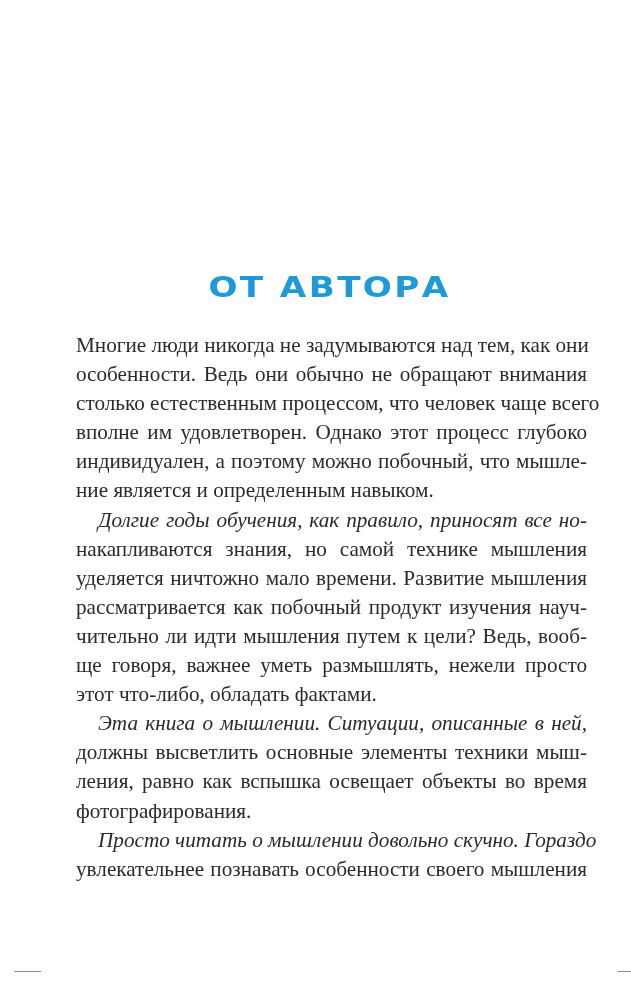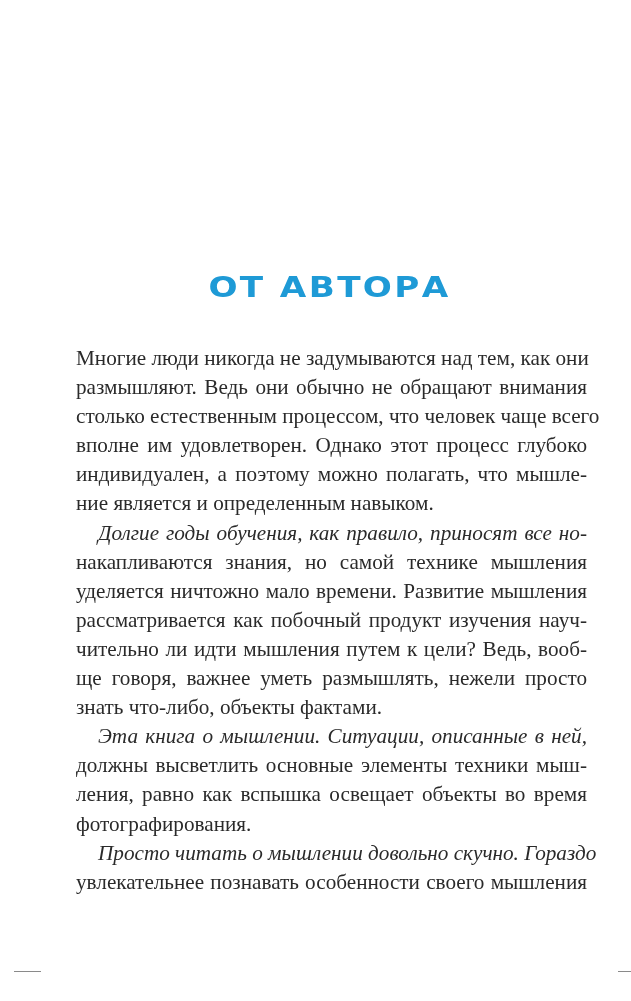--- a/index.html
+++ b/index.html
@@ -32,21 +32,21 @@
       font-family: "DejaVu Sans", "Liberation Sans", sans-serif;
       font-weight: bold;
       font-size: 29px;
       letter-spacing: 2px;
       color: #1e9ad6;
       transform: scaleX(1.18);
       transform-origin: center;
     }
     .body-text {
       position: absolute;
-      top: 344px;
+      top: 331px;
       left: 62px;
       width: 511px;
       font-size: 21.2px;
       line-height: 29.1px;
     }
     .line {
       display: block;
       white-space: nowrap;
       text-align: justify;
       text-align-last: justify;
@@ -72,33 +72,33 @@
 </head>
 <body>
 
 <div class="page">
 
   <div class="chapter-title">ОТ АВТОРА</div>
 
   <div class="body-text">
 
     <span class="line">Многие люди никогда не задумываются над тем, как они</span>
-    <span class="line">размышляют. Ведь они обычно не обращают внимания</span>
+    <span class="line">особенности. Ведь они обычно не обращают внимания</span>
     <span class="line">столько естественным процессом, что человек чаще всего</span>
     <span class="line">вполне им удовлетворен. Однако этот процесс глубоко</span>
-    <span class="line">индивидуален, а поэтому можно полагать, что мышле-</span>
+    <span class="line">индивидуален, а поэтому можно побочный, что мышле-</span>
     <span class="line last">ние является и определенным навыком.</span>
 
     <span class="line indent">Долгие годы обучения, как правило, приносят все но-</span>
     <span class="line">накапливаются знания, но самой технике мышления</span>
     <span class="line">уделяется ничтожно мало времени. Развитие мышления</span>
     <span class="line">рассматривается как побочный продукт изучения науч-</span>
     <span class="line">чительно ли идти мышления путем к цели? Ведь, вооб-</span>
     <span class="line">ще говоря, важнее уметь размышлять, нежели просто</span>
-    <span class="line last">знать что-либо, объекты фактами.</span>
+    <span class="line last">этот что-либо, обладать фактами.</span>
 
     <span class="line indent">Эта книга о мышлении. Ситуации, описанные в ней,</span>
     <span class="line">должны высветлить основные элементы техники мыш-</span>
     <span class="line">ления, равно как вспышка освещает объекты во время</span>
     <span class="line last">фотографирования.</span>
 
     <span class="line indent">Просто читать о мышлении довольно скучно. Гораздо</span>
     <span class="line">увлекательнее познавать особенности своего мышления</span>
   </div>
 

